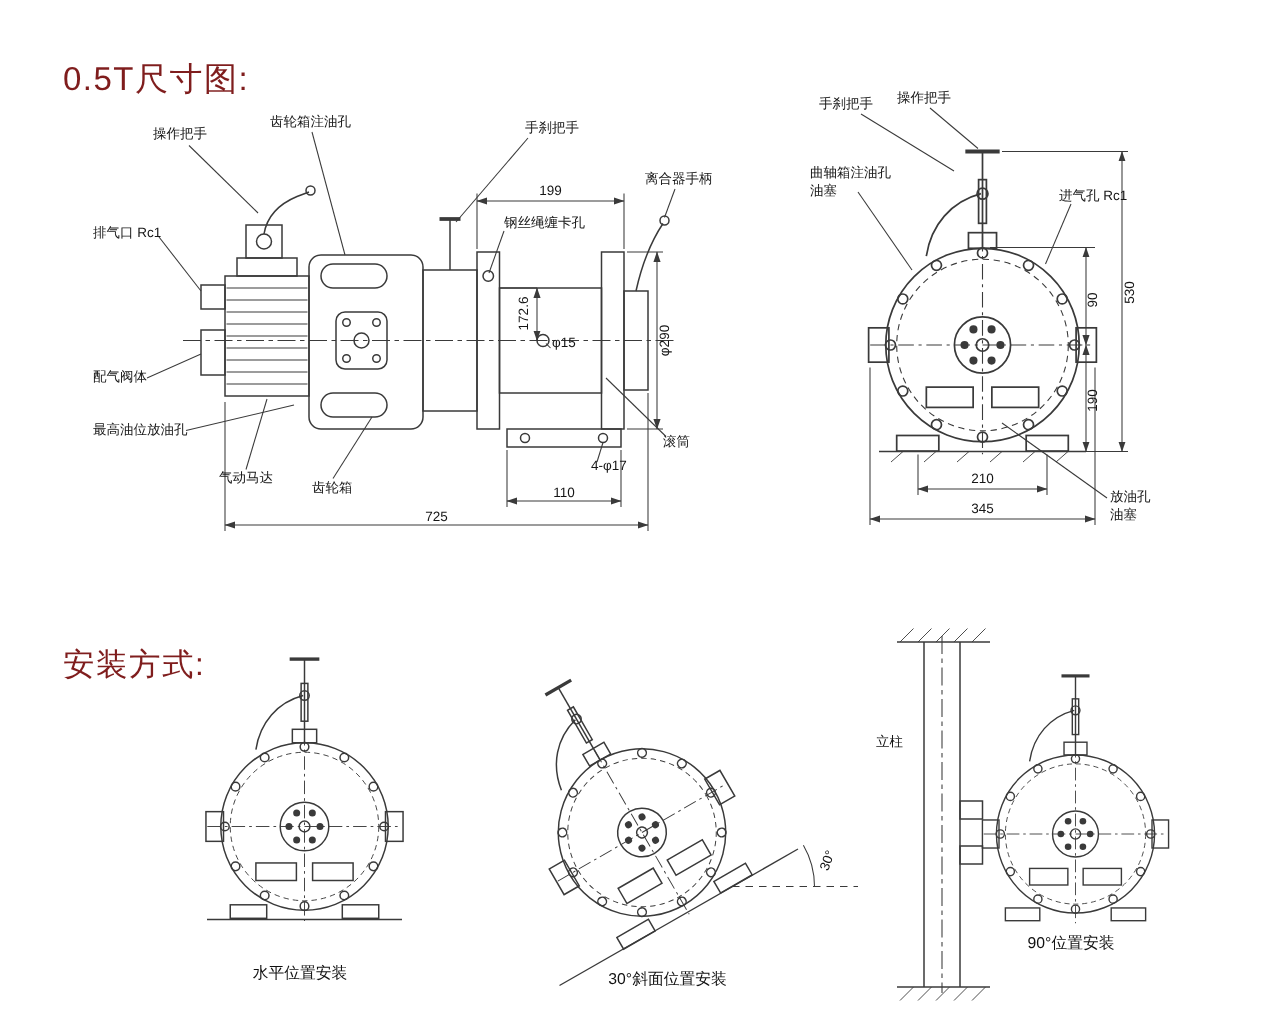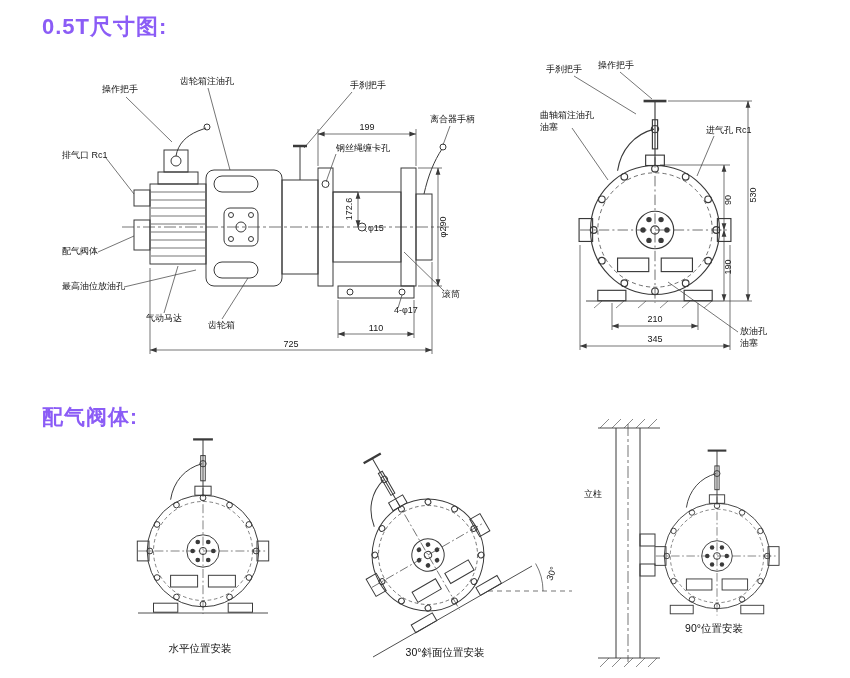--- a/index.html
+++ b/index.html
@@ -1,32 +1,32 @@
 <!DOCTYPE html>
 <html><head>
 <meta charset="utf-8">
 <style>
   * { margin:0; padding:0; box-sizing:border-box; }
   html,body { background:#ffffff; }
   body { width:850px; height:678px; font-family:"Liberation Sans","DejaVu Sans",sans-serif; }
   .page { position:relative; width:850px; height:678px; background:#ffffff; overflow:hidden; }
-  .title { position:absolute; font-weight:bold; color:#8b5cf6; letter-spacing:1px; }
+  .title { position:absolute; font-weight:normal; color:#7f1d1d; letter-spacing:1px;margin-top:26px; }
   #title-dimension { left:42px; top:12px; font-size:22px; }
   #title-install { left:42px; top:403px; font-size:21px; }
   svg.canvas { position:absolute; left:0; top:0; }
   svg text { font-size:9px; fill:#151515; stroke:none; font-family:"Liberation Sans","DejaVu Sans",sans-serif; }
   svg text.caption { font-size:10.5px; fill:#101010; }
 </style>
 </head>
 <body>
 
 <div class="page">
 
   <div class="title" id="title-dimension">0.5T尺寸图:</div>
-  <div class="title" id="title-install">配气阀体:</div>
+  <div class="title" id="title-install">安装方式:</div>
 
   <svg class="canvas" width="850" height="678" viewBox="0 0 850 678">
     <defs>
       <marker id="arr" viewBox="0 0 10 10" refX="9.5" refY="5" markerWidth="10" markerHeight="10" orient="auto-start-reverse">
         <path d="M0,1.6 L10,5 L0,8.4 z" fill="#3a3a3a"></path>
       </marker>
       <g id="winchFront" stroke="#3a3a3a" stroke-width="1.1" fill="none">
         <line x1="0" y1="-70" x2="0" y2="70" stroke-dasharray="10 3 2 3" stroke-width="0.7"></line>
         <line x1="-72" y1="0" x2="72" y2="0" stroke-dasharray="10 3 2 3" stroke-width="0.7"></line>
         <line x1="0" y1="-62" x2="0" y2="-124"></line>

